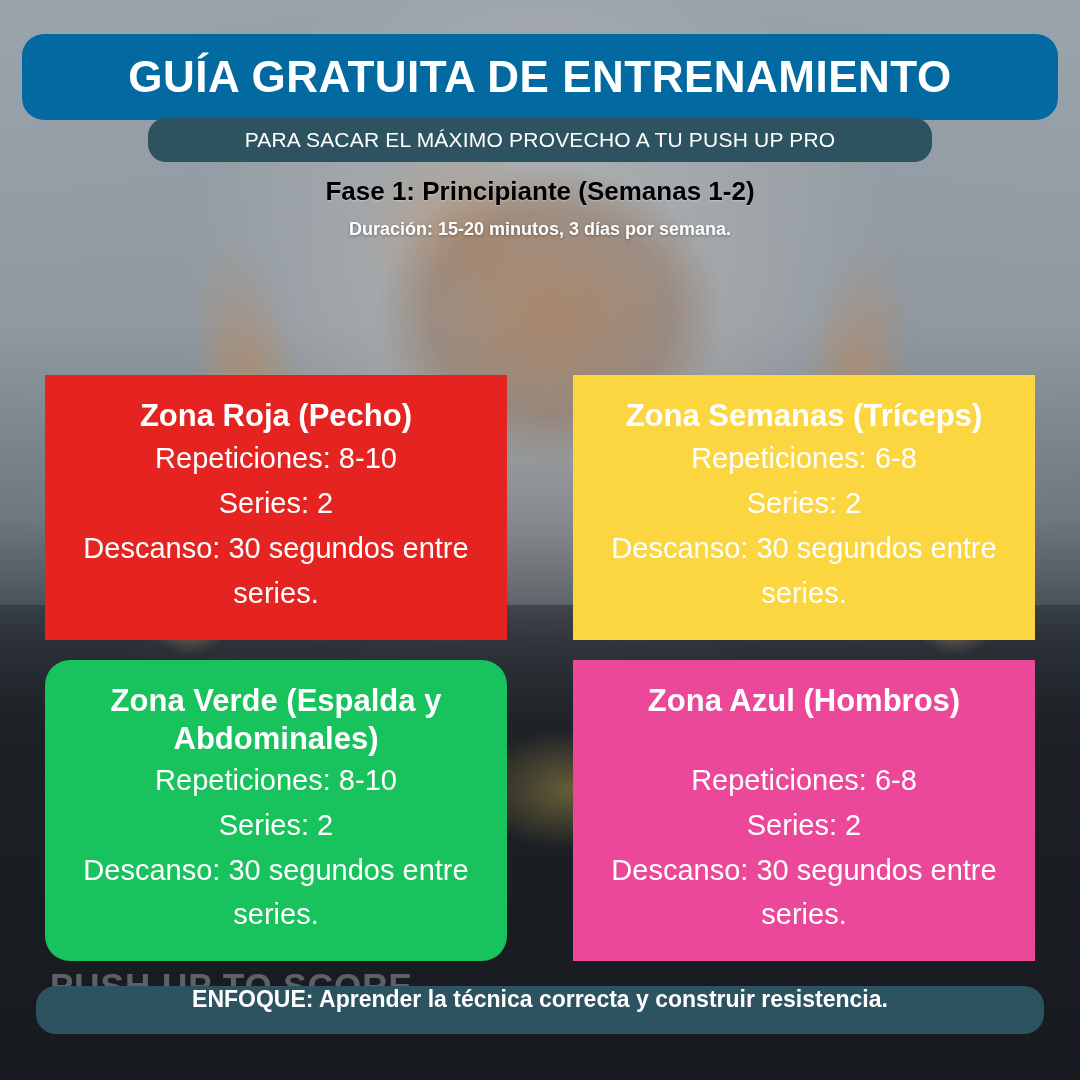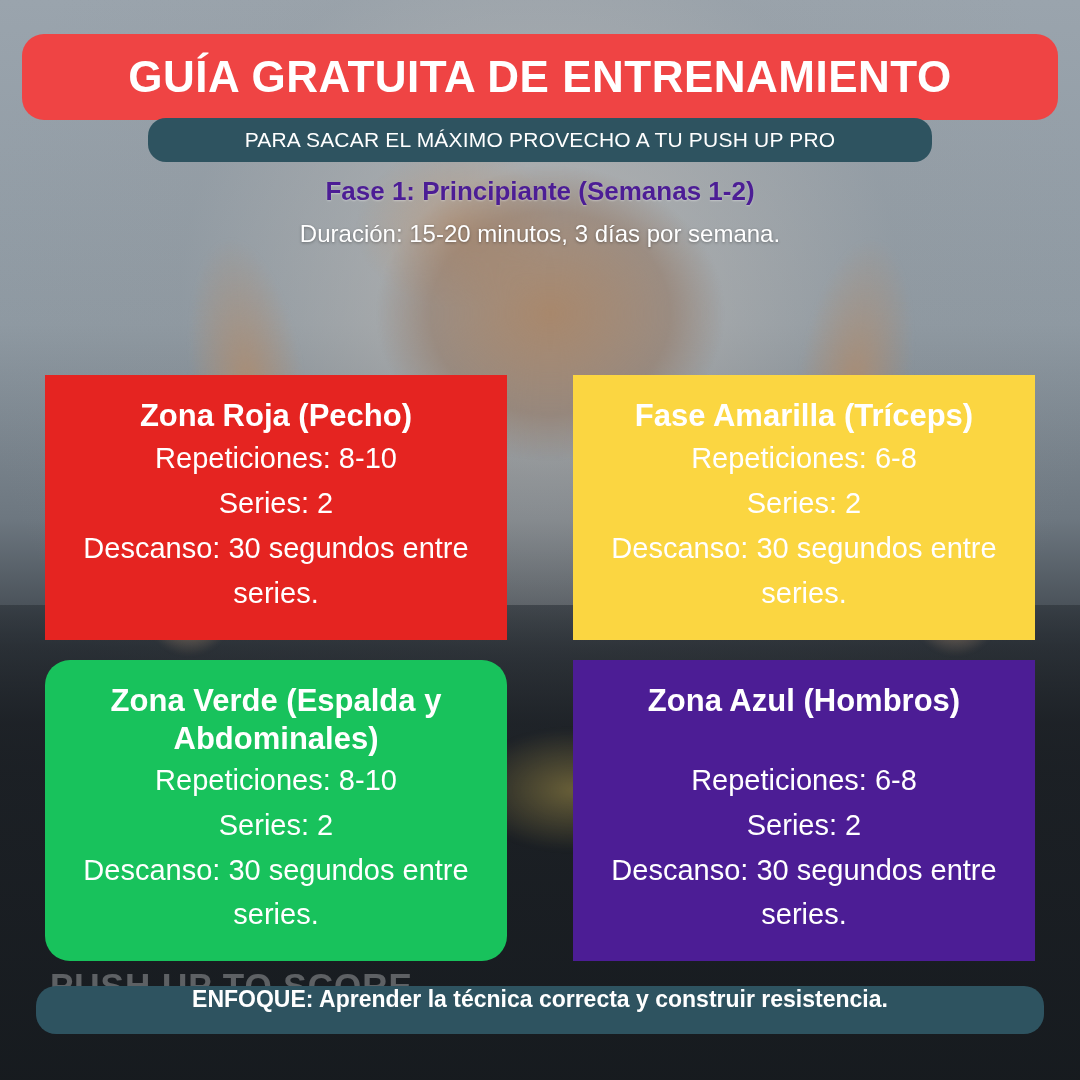--- a/index.html
+++ b/index.html
@@ -70,21 +70,21 @@
   }
   .bg-hand-l { left: 12%; }
   .bg-hand-r { right: 6%; }
 
   
   .header-bar {
     position: absolute;
     left: 22px; top: 34px;
     width: 1036px;
     height: 86px;
-    background: #ef4444;
+    background: #0369a1;
     border-radius: 22px;
     display: flex;
     align-items: center;
     justify-content: center;
   }
   .header-title {
     color: #ffffff;
     font-size: 44px;
     font-weight: bold;
     letter-spacing: 0.5px;
@@ -112,30 +112,30 @@
   }
 
   
   .intro {
     position: absolute;
     left: 50px; top: 176px;
     width: 980px;
     text-align: center;
   }
   .phase {
-    color: #4c1d95;
+    color: #000000;
     font-size: 26px;
     font-weight: bold;
     margin-bottom: 10px;
     text-shadow: 0 1px 2px rgba(255,255,255,0.35);
   }
   .intro-line {
     color: #ffffff;
-    font-size: 24px;
-    font-weight: normal;
+    font-size: 18px;
+    font-weight: bold;
     line-height: 1.42;
     text-shadow: 0 1px 3px rgba(0,0,0,0.35);
   }
 
   
   .cards {
     position: absolute;
     left: 45px; top: 375px;
     width: 990px;
   }
@@ -148,21 +148,21 @@
     width: 462px;
     min-height: 265px;
     padding: 22px 16px 18px 16px;
     display: flex;
     flex-direction: column;
     align-items: center;
   }
   .card.red    { background: #e52421; }
   .card.yellow { background: #fbd641; }
   .card.green  { background: #18c25c; border-radius: 25px; }
-  .card.blue   { background: #4c1d95; }
+  .card.blue   { background: #ec4899; }
   .card-title {
     font-size: 31px;
     font-weight: bold;
     text-align: center;
     line-height: 1.22;
     color: #ffffff;
   }
   .card.yellow .card-title { color: #ffffff; }
   .card-body {
     margin-top: auto;
@@ -237,21 +237,21 @@
       <div class="card red">
         <div class="card-title">Zona Roja (Pecho)</div>
         <div class="card-body">
           <div>Repeticiones: 8-10</div>
           <div>Series: 2</div>
           <div>Descanso: 30 segundos entre series.</div>
         </div>
       </div>
 
       <div class="card yellow">
-        <div class="card-title">Fase Amarilla (Tríceps)</div>
+        <div class="card-title">Zona Semanas (Tríceps)</div>
         <div class="card-body">
           <div>Repeticiones: 6-8</div>
           <div>Series: 2</div>
           <div>Descanso: 30 segundos entre series.</div>
         </div>
       </div>
 
     </div>
 
     <div class="card-row">

